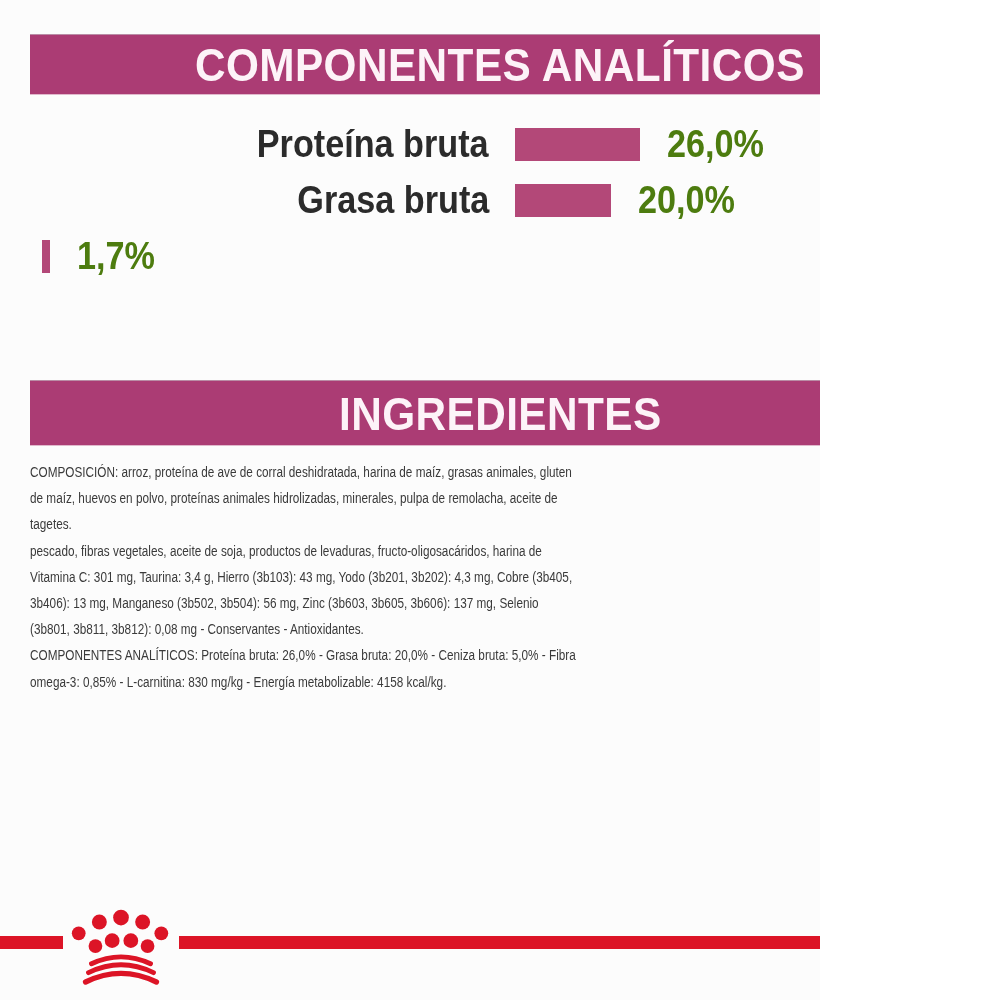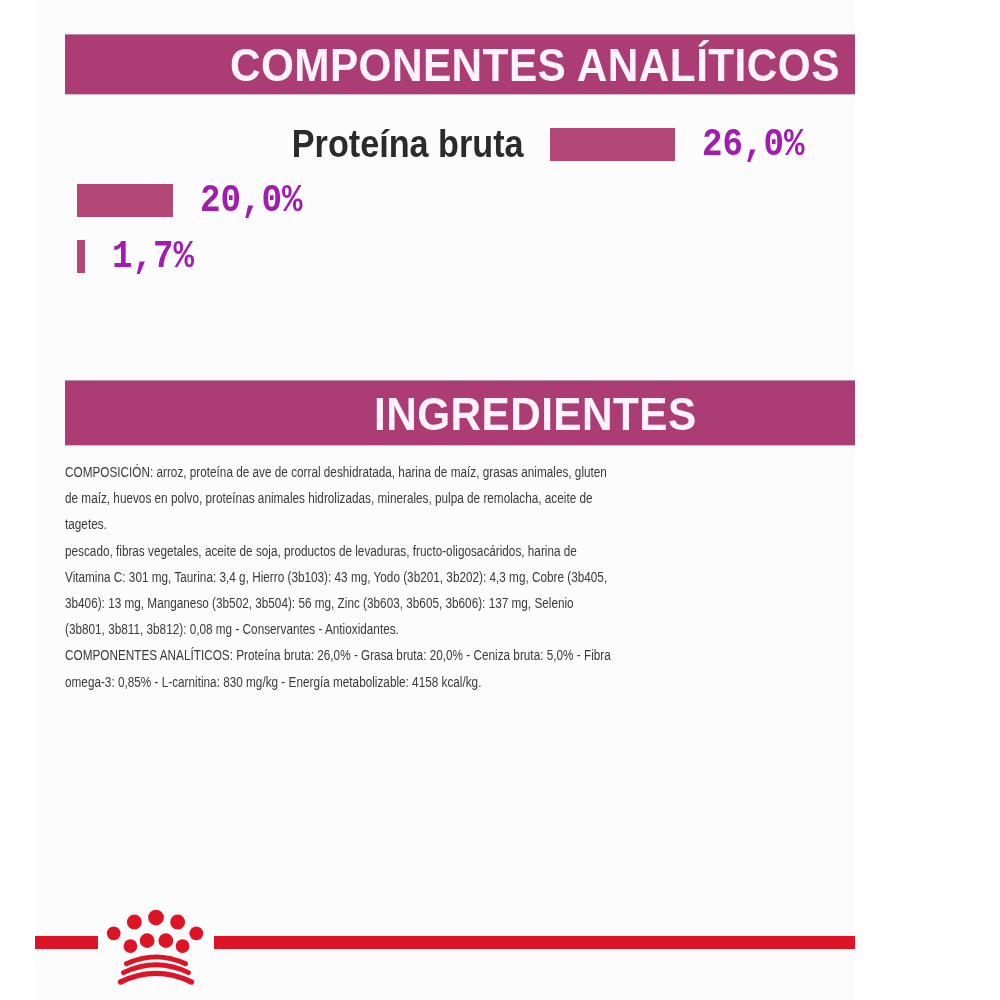--- a/index.html
+++ b/index.html
@@ -1,20 +1,19 @@
 <!DOCTYPE html>
 <html><head>
 <meta charset="utf-8">
 <style>
   html,body{margin:0;padding:0;background:#ffffff;}
   #stage{
     position:relative;width:820px;height:1000px;overflow:hidden;
     background:#fcfcfc;
     font-family:"Liberation Sans", sans-serif;
-    margin-left:35px;
   }
   .banner{
     position:absolute;left:30px;width:940px;
     background:#ab3c74;
     display:flex;align-items:center;justify-content:center;
     box-shadow:0 1px 0 rgba(171,60,116,.35), 0 -1px 0 rgba(120,30,80,.5);
   }
   .banner-text{
     color:#fdf3f8;font-weight:bold;font-size:47px;letter-spacing:.5px;
     transform:scaleX(.9);transform-origin:center;white-space:nowrap;
@@ -27,21 +26,21 @@
   .chart-row{position:relative;height:56px;display:flex;align-items:center;}
   .chart-label{
     width:473px;text-align:right;font-weight:bold;font-size:38px;color:#2b2b2b;
     white-space:nowrap;
   }
   .chart-label > span{display:inline-block;transform:scaleX(.9);transform-origin:right center;}
   .chart-bar{
     height:33px;background:#b34878;margin-left:26px;flex:0 0 auto;
   }
   .chart-value{
-    margin-left:27px;font-weight:bold;font-size:38px;color:#a21caf;white-space:nowrap;font-family:Liberation Mono, monospace;
+    margin-left:27px;font-weight:bold;font-size:38px;color:#4d7c0f;white-space:nowrap;
   }
   .chart-value > span{display:inline-block;transform:scaleX(.9);transform-origin:left center;}
 
   
   #ingredients-text{position:absolute;left:30px;top:459px;width:960px;color:#3a3a3a;}
   .text-line{height:26.2px;line-height:26.2px;font-size:14px;white-space:nowrap;}
   .text-line > span{display:inline-block;transform:scaleX(.84);transform-origin:left center;white-space:nowrap;}
 
   
   #footer-line-left{
@@ -62,20 +61,21 @@
     <span class="banner-text">COMPONENTES ANALÍTICOS</span>
   </div>
 
   <div id="chart">
     <div class="chart-row">
       <div class="chart-label"><span>Proteína bruta</span></div>
       <div class="chart-bar" style="width: 124.8px; background: rgb(179, 72, 120);"></div>
       <div class="chart-value"><span>26,0%</span></div>
     </div>
     <div class="chart-row">
+      <div class="chart-label"><span>Grasa bruta</span></div>
       <div class="chart-bar" style="width: 96px; background: rgb(179, 72, 120);"></div>
       <div class="chart-value"><span>20,0%</span></div>
     </div>
     <div class="chart-row">
       <div class="chart-bar" style="width: 8.16px; background: rgb(179, 72, 120);"></div>
       <div class="chart-value"><span>1,7%</span></div>
     </div>
   </div>
 
   <div class="banner" id="banner-ingredients">

